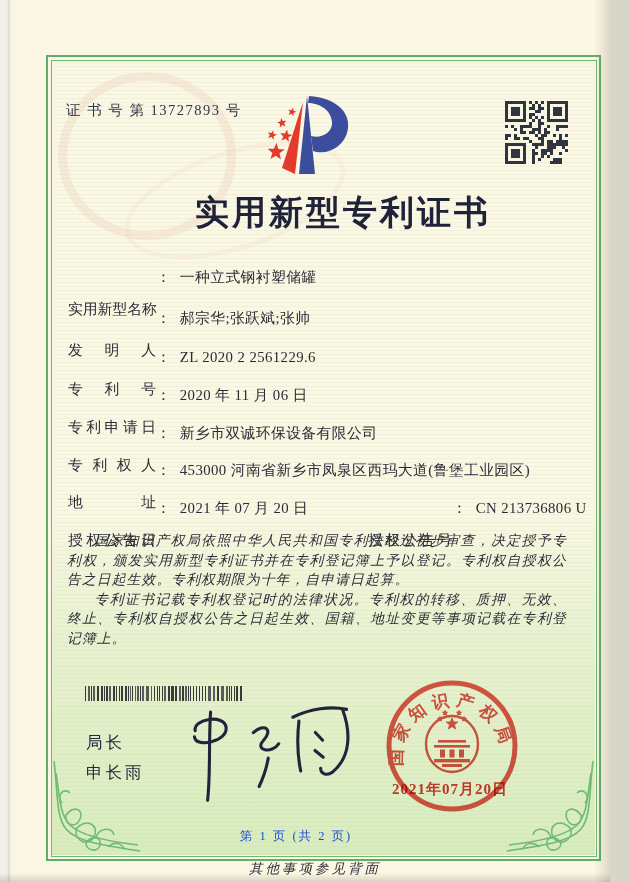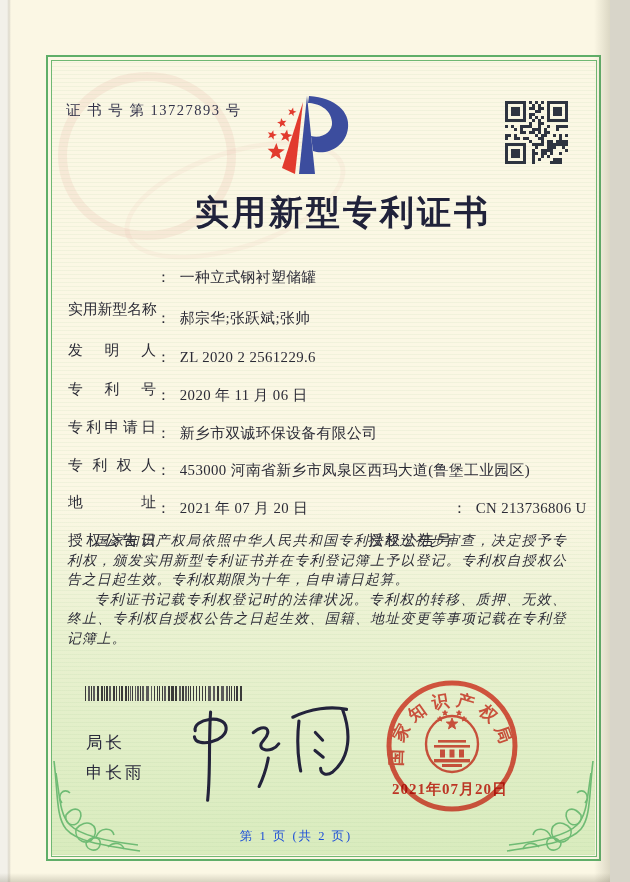--- a/index.html
+++ b/index.html
@@ -366,17 +366,18 @@
       <rect x="56" y="71.5" width="5" height="8" stroke="none"></rect>
       <rect x="65.5" y="71.5" width="5" height="8" stroke="none"></rect>
       <rect x="75" y="71.5" width="5" height="8" stroke="none"></rect>
       <rect x="50" y="81" width="36" height="3.4" stroke="none"></rect>
       <rect x="58" y="86" width="20" height="3" stroke="none"></rect>
     </g>
   </svg>
   <div class="seal-date">2021年07月20日</div>
 
   <div class="t page-ind">第 1 页 (共 2 页)</div>
+  <div class="t footer-note">其他事项参见背面</div>
 
   <div class="edge-left"></div>
   <div class="edge-right"></div>
   <div class="edge-bottom"></div>
 </div>
 
 </body></html>

